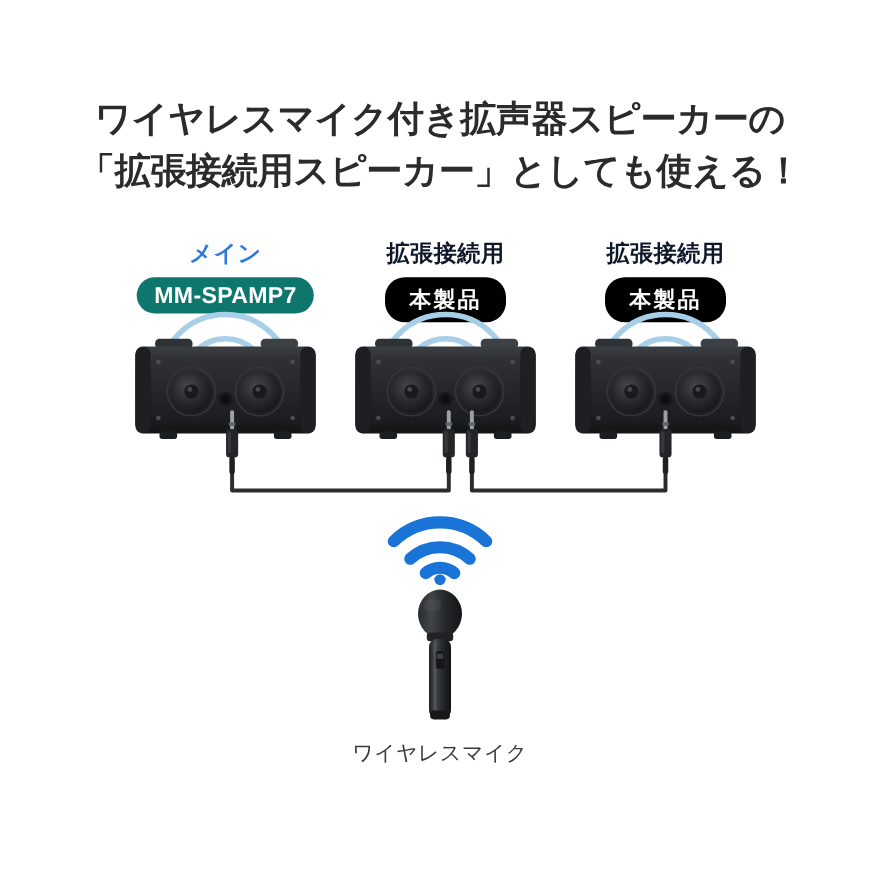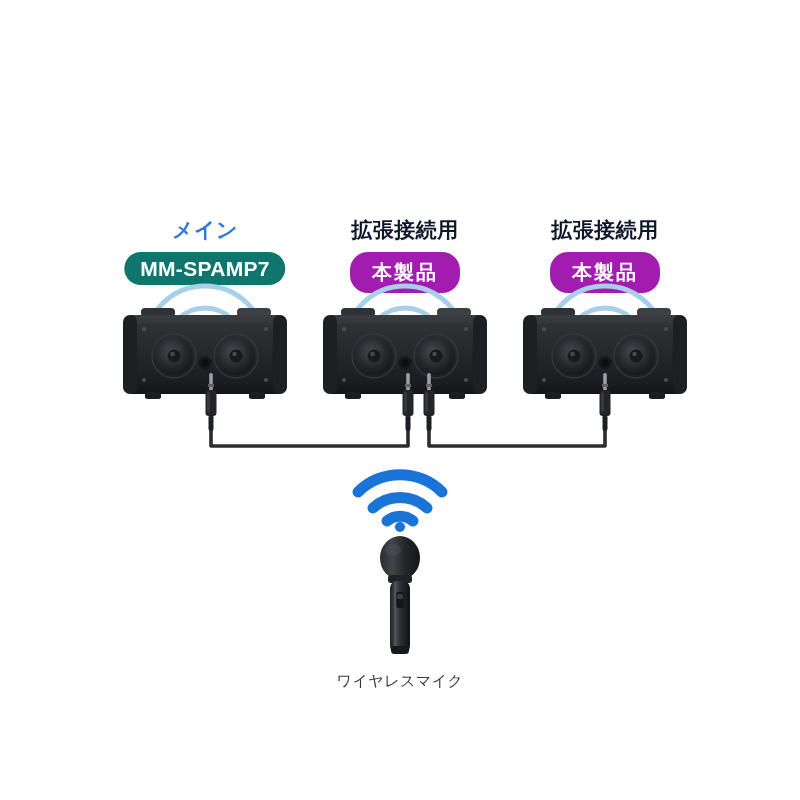--- a/index.html
+++ b/index.html
@@ -33,42 +33,46 @@
   .cap.blue{color:#2f7ad8;}
   .cap.orange{color:#0f172a;}
 
   .pill{
     position:absolute;top:36px;left:50%;transform:translateX(-50%);
     border-radius:18px;color:#fff;font-weight:700;
     display:flex;align-items:center;justify-content:center;
     height:33px;white-space:nowrap;
   }
   .pill.blue{background:#0f766e;font-size:21px;padding:0 16px;letter-spacing:0.3px;}
-  .pill.orange{background:#a21caf;font-size:20px;padding:4px 22px;letter-spacing:2px;}
+  .pill.orange{background:#000000;font-size:20px;padding:4px 22px;letter-spacing:2px;}
 
   .waves{position:absolute;top:62px;left:10px;width:180px;height:68px;overflow:hidden;}
 
   .spk{position:absolute;top:90px;left:14px;width:172px;height:98px;}
 
   
   .wires{position:absolute;left:0;top:368px;width:800px;height:110px;}
 
   
   .wifi{position:absolute;left:348px;top:458px;width:104px;height:74px;}
   .mic{position:absolute;left:366px;top:534px;width:68px;height:122px;}
   .miclabel{
     position:absolute;left:0;top:672px;width:800px;text-align:center;
-    color:#3a3a3a;font-size:15px;font-weight:400;letter-spacing:0.5px;
+    color:#3a3a3a;font-size:19px;font-weight:400;letter-spacing:0.5px;
   }
 </style>
 </head>
 <body>
 
 <div id="stage">
 
+  <div class="headline">
+    <span class="ln">ワイヤレスマイク付き拡声器スピーカーの</span>
+    <span class="ln">「拡張接続用スピーカー」としても使える！</span>
+  </div>
 
   <div class="unit u1">
     <div class="cap blue">メイン</div>
     <div class="pill blue">MM-SPAMP7</div>
 
     <div class="waves">
       <svg width="180" height="68" viewBox="0 0 180 68">
         <g fill="none" stroke="#a8cfe8" stroke-width="5" stroke-linecap="round">
           <path d="M30 68 A60 60 0 0 1 150 68"></path>
           <path d="M52 68 A38 38 0 0 1 128 68"></path>

